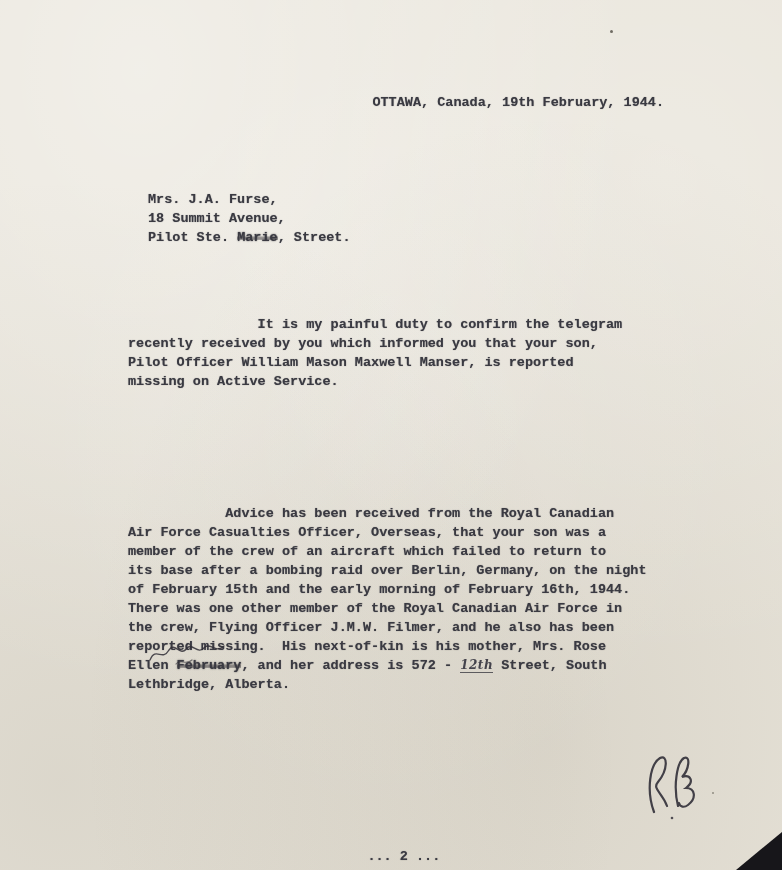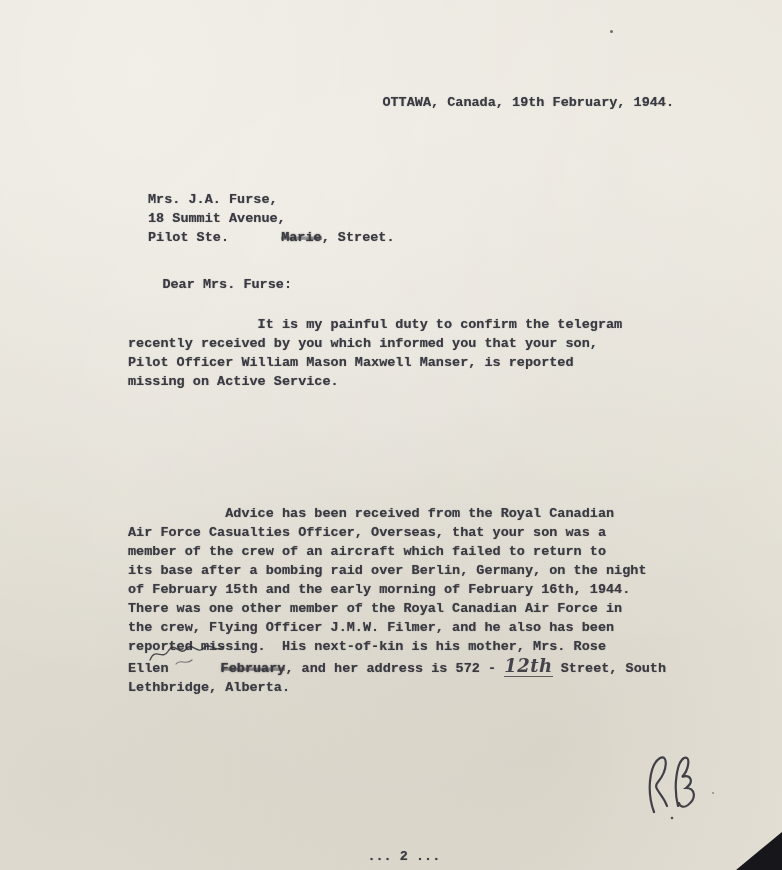--- a/index.html
+++ b/index.html
@@ -16,25 +16,24 @@
     font-size:13.5px; line-height:19px; font-weight:700;
     color:#3a3a42;
   }
   .tw { text-shadow:0 0 1px rgba(40,40,48,0.55); }
   .block { position:absolute; white-space:pre; }
   .overtyped {
     background-image:linear-gradient(to bottom,
       transparent 40%, rgba(45,42,48,0.42) 46%,
       rgba(45,42,48,0.5) 62%, transparent 68%);
     text-shadow:0 0 1.6px rgba(30,30,36,0.8);
-    margin-left:44px;
   }
   .hand {
     font-family:"DejaVu Serif",serif; font-style:italic; font-weight:600;
-    font-size:18px; letter-spacing:0.5px;
+    font-size:12px; letter-spacing:0.5px;
     border-bottom:1.3px solid rgba(50,50,58,0.75);
     text-shadow:none; color:#44434c;
   }
   .para { position:relative; }
   .scribble { position:absolute; left:18px; top:134px; }
   .initials { position:absolute; left:638px; top:748px; }
   .corner-wedge {
     position:absolute; right:0; bottom:0; width:46px; height:38px;
     background:#17161a;
     clip-path:polygon(100% 0, 100% 100%, 0 100%);
@@ -42,30 +41,27 @@
   .speck { position:absolute; width:3px; height:3px; border-radius:50%;
     background:rgba(70,66,58,0.75); }
   .speck2 { position:absolute; width:2px; height:2px; border-radius:50%;
     background:rgba(90,86,76,0.6); }
 </style>
 </head>
 <body>
 
 <div class="page">
 
-  <div class="block tw" style="left:350px; top:74px;">
+  <div class="block tw" style="left:340px; top:74px;">
     <span>OTTAWA, Canada, 19th February, 1944.</span>
   </div>
 
   <div class="block tw" style="left:148px; top:190px;"><span>Mrs. J.A. Furse,</span><br><span>18 Summit Avenue,</span><br><span>Pilot Ste. </span><span class="overtyped">Marie</span><span>, Street.</span>
   </div>
 
-  <div class="block tw" style="left:130px; top:256px;">
-    <span>Dear Mrs. Furse:</span>
-  </div>
 
   <div class="block tw para" style="left:128px; top:296px;">
     <span>            It is my painful duty to confirm the telegram
 recently received by you which informed you that your son,
 Pilot Officer William Mason Maxwell Manser, is reported
 missing on Active Service.</span>
   </div>
 
   <div class="block tw para" style="left:128px; top:390px;"><span>            Advice has been received from the Royal Canadian
 Air Force Casualties Officer, Overseas, that your son was a

